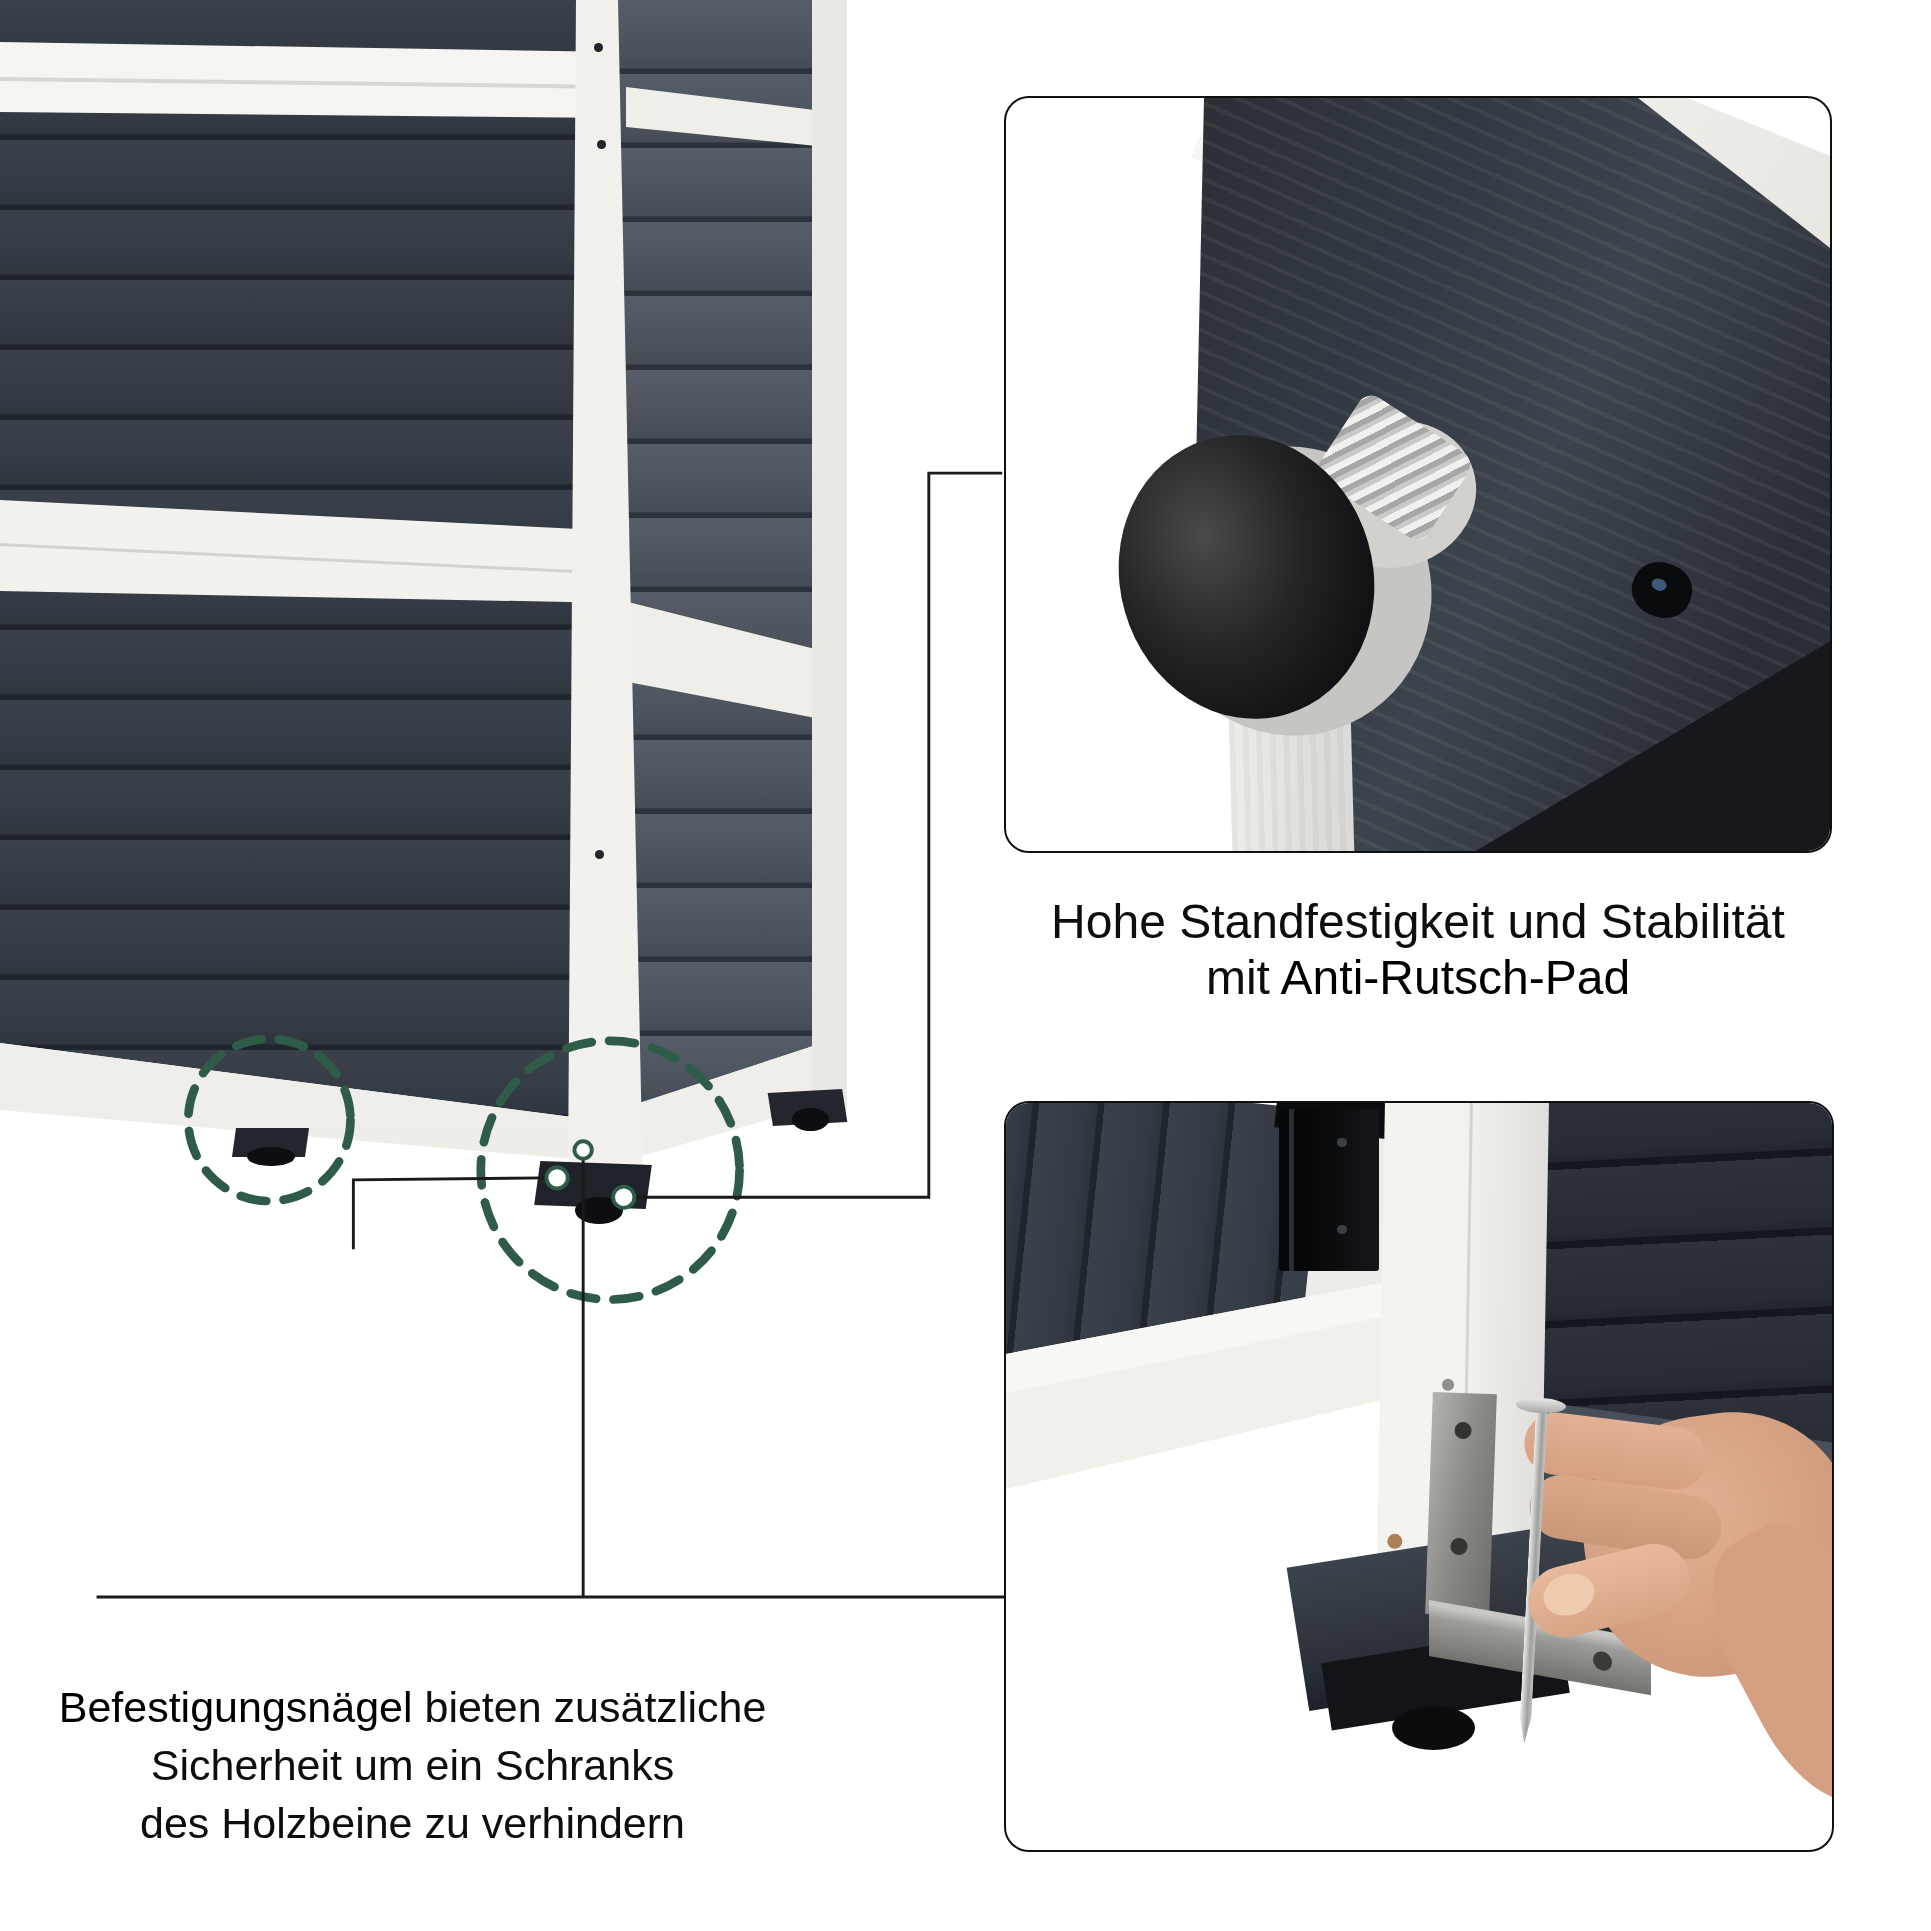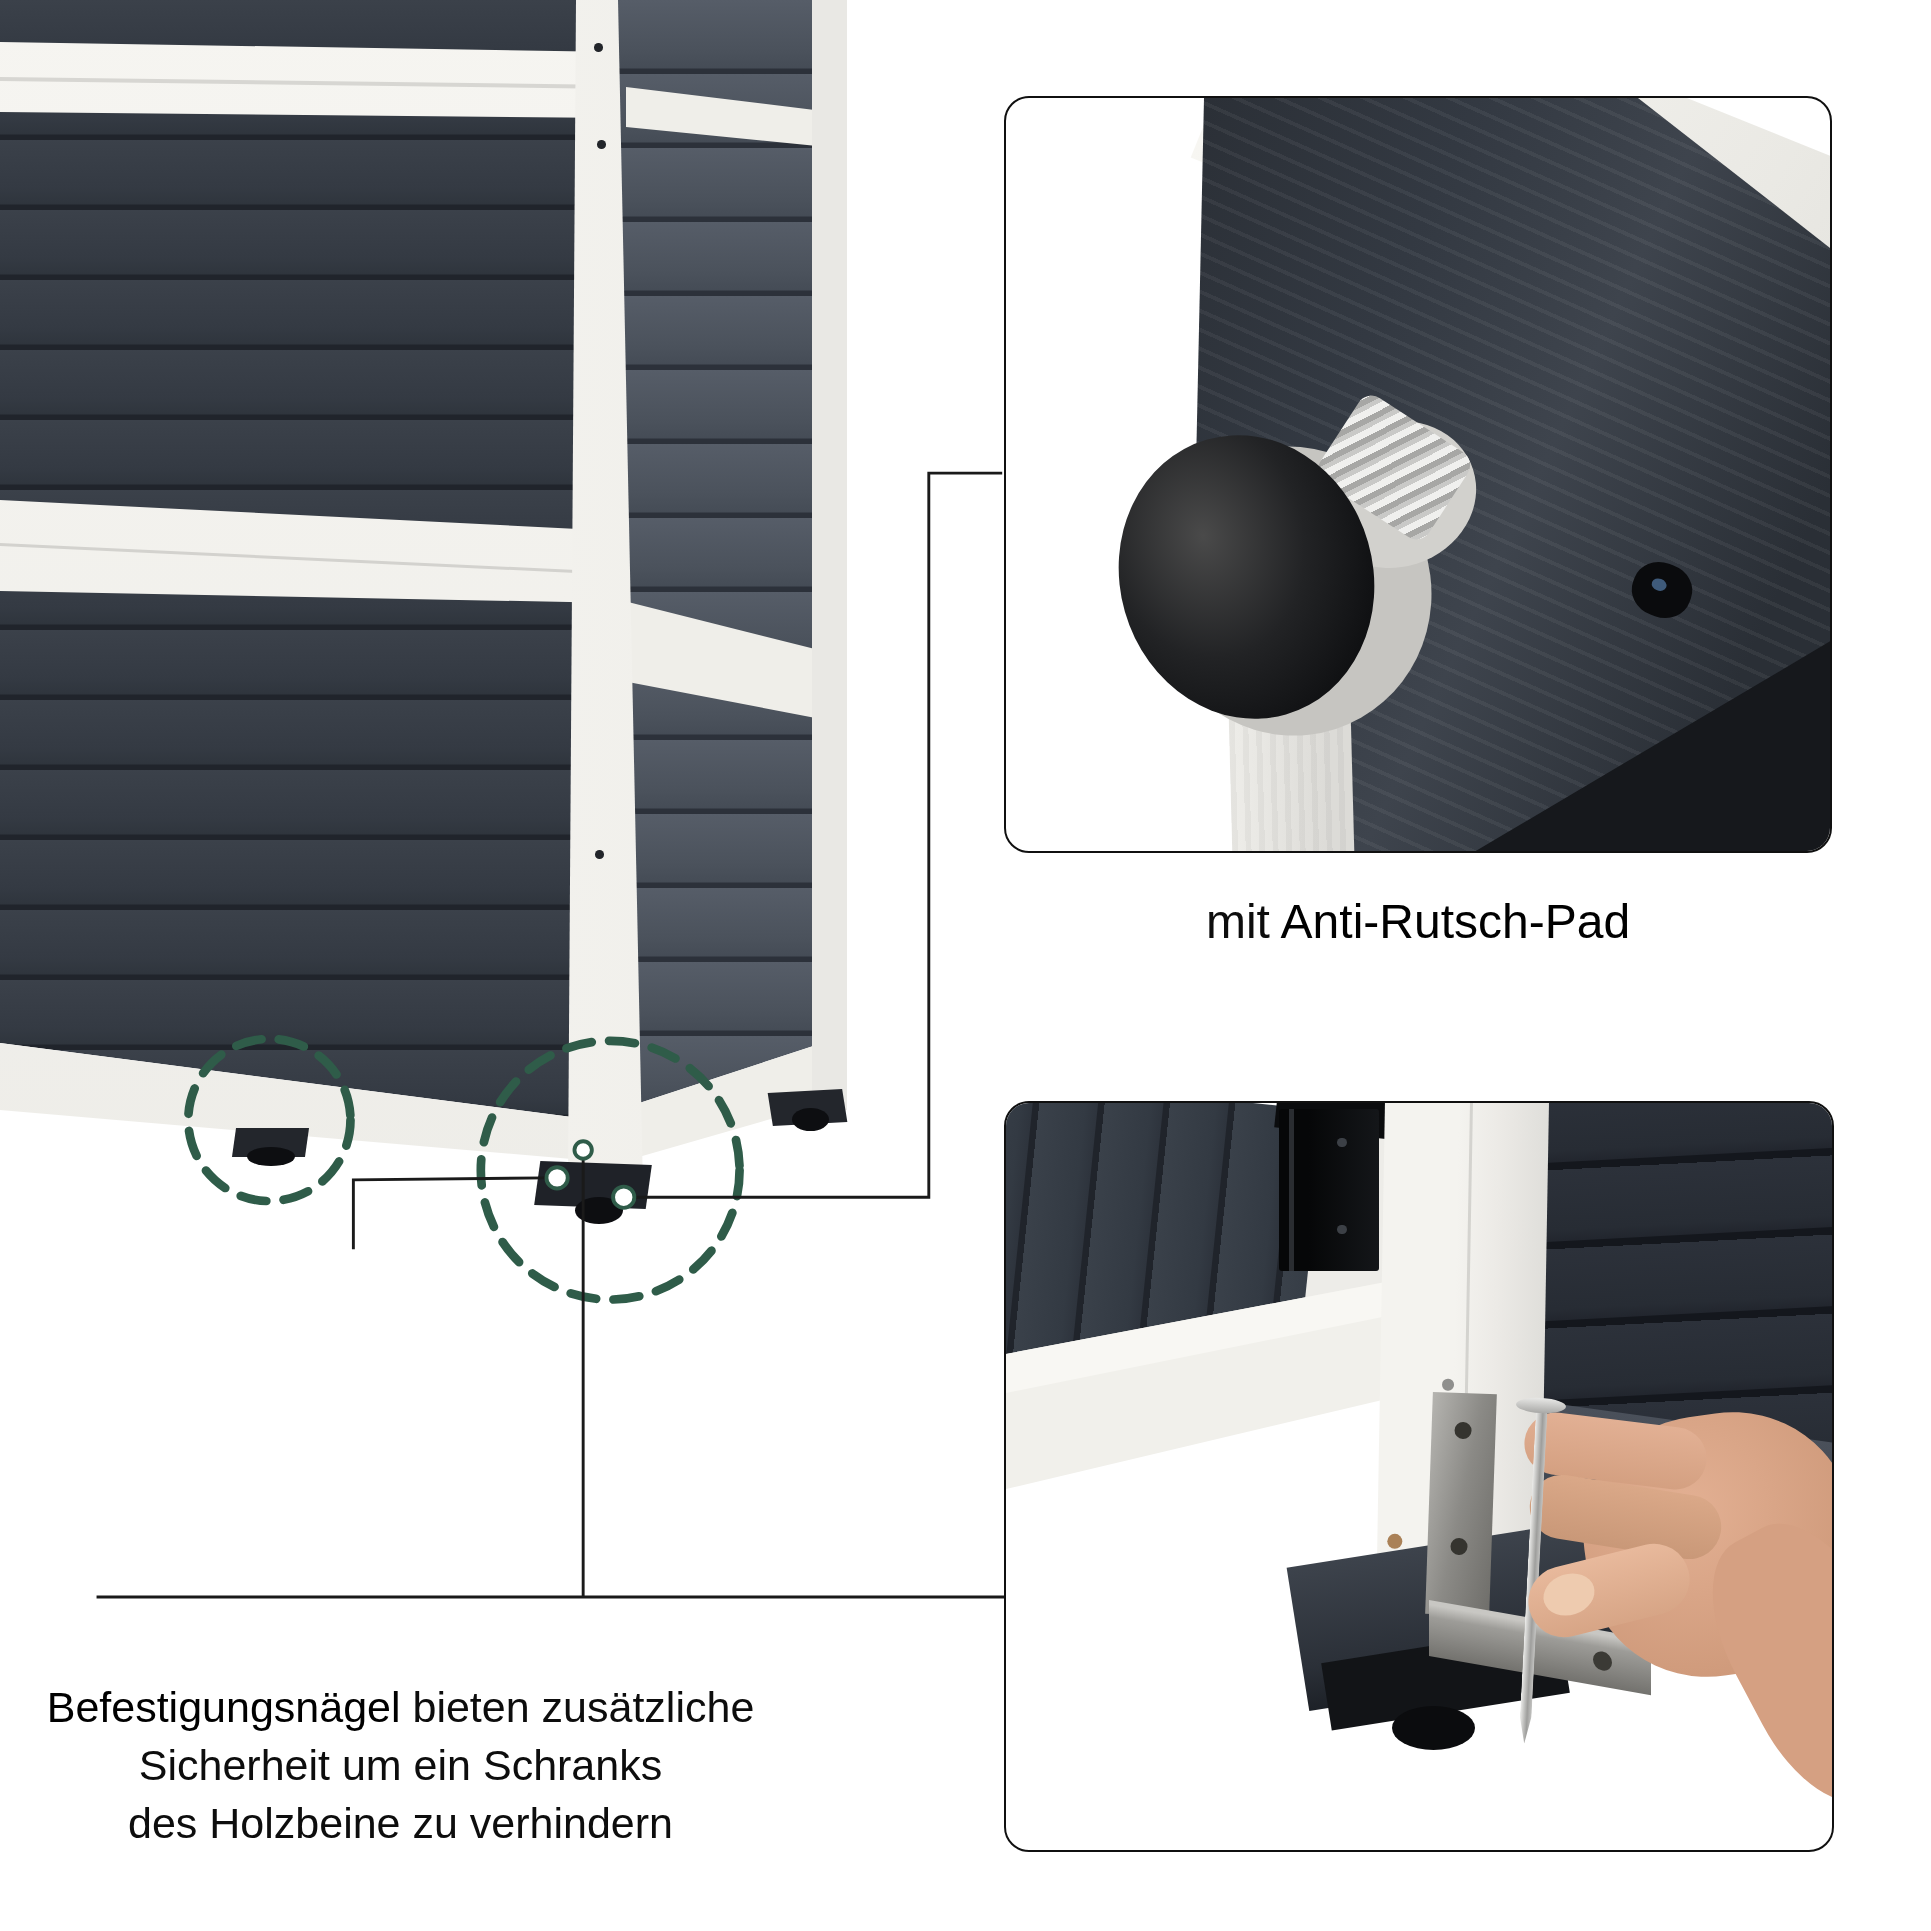--- a/index.html
+++ b/index.html
@@ -107,21 +107,21 @@
   .c2-thumb{left:521px;top:452px;width:164px;height:71px;border-radius:36px;transform:rotate(-14deg);
       background:linear-gradient(180deg,#e8b99c,#d7a586);}
   .c2-thumbnail{left:537px;top:471px;width:52px;height:41px;border-radius:50%;background:#eecbaf;transform:rotate(-18deg);}
 
   
   .note{position:absolute;}
   .nline{white-space:nowrap;}
   .green{color:#000000;}
   .note-stability{left:1004px;top:894px;width:828px;text-align:center;font-size:48px;line-height:56px;}
   .note-legs{left:75px;top:1251px;font-size:45px;line-height:60px;}
-  .note-nails{left:0px;top:1678px;width:801px;text-align:center;font-size:43px;line-height:58px;}
+  .note-nails{left:12px;top:1678px;width:801px;text-align:center;font-size:43px;line-height:58px;}
 </style>
 </head>
 <body>
 
 <div id="canvas">
 
   <div>
     <div class="full front-slats"></div>
     <div class="full band b-top"></div>
     <div class="full b-top-seam"></div>
@@ -212,20 +212,21 @@
     <div class="abs c2-arm"></div>
     <div class="abs c2-finger1"></div>
     <div class="abs c2-finger2"></div>
     <div class="abs c2-nail"></div>
     <div class="abs c2-nailhead"></div>
     <div class="abs c2-thumb"></div>
     <div class="abs c2-thumbnail"></div>
   </div>
 
   <div class="note note-stability">
+    <div class="nline">Hohe Standfestigkeit und Stabilität</div>
     <div class="nline"><span>mit </span><span class="green">Anti-Rutsch-Pad</span></div>
   </div>
 
 
   <div class="note note-nails">
     <div class="nline"><span class="green">Befestigungsnägel</span><span> bieten zusätzliche</span></div>
     <div class="nline">Sicherheit um ein Schranks</div>
     <div class="nline">des Holzbeine zu verhindern</div>
   </div>
 

